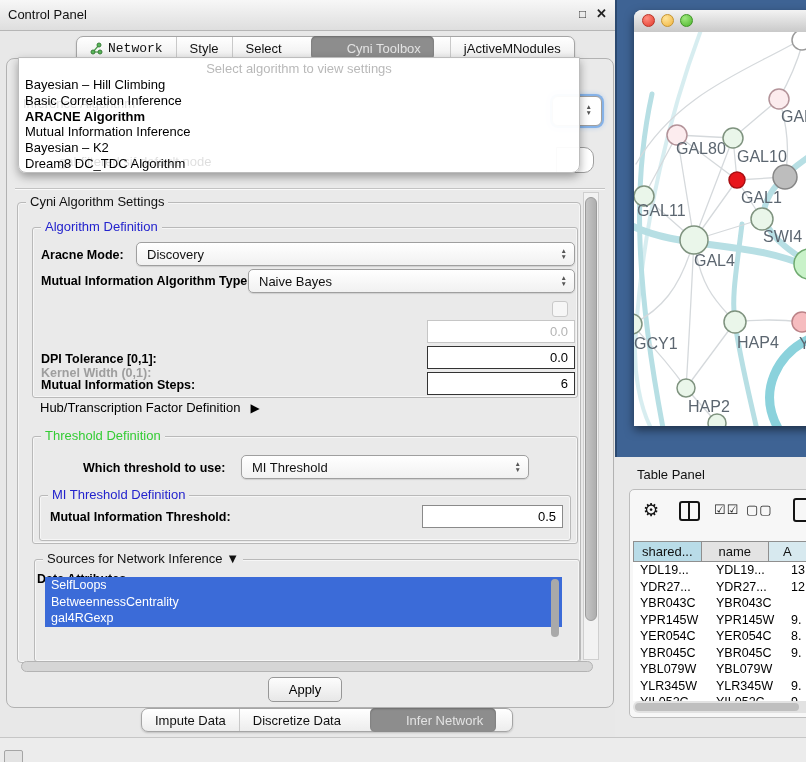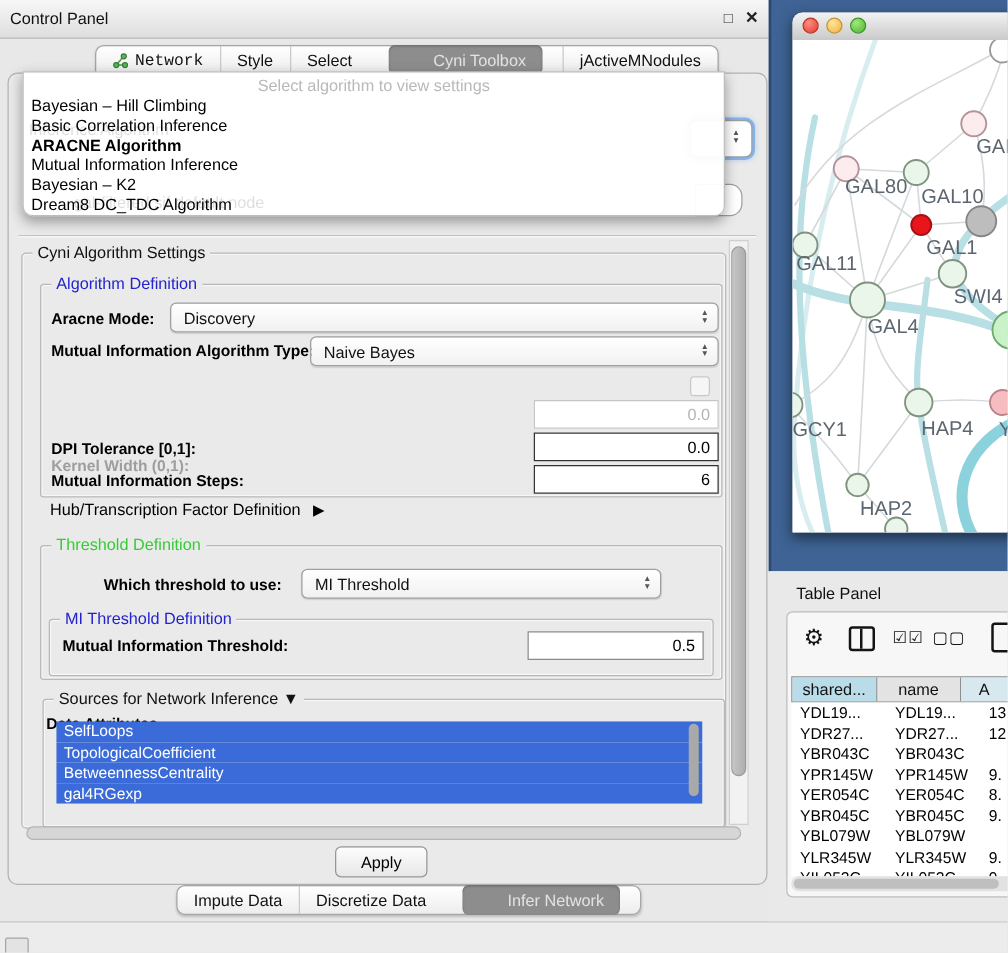--- a/index.html
+++ b/index.html
@@ -261,21 +261,20 @@
         <span class="flabel" style="left:10px;top:14px;">Mutual Information Threshold:</span>
         <input class="tfield soft" style="left: 382px; top: 9px; width: 141px;" value="0.5">
       </div>
     </div>
 
     <div id="sources-box" class="group">
       <span class="gtitle"><span>Sources for Network Inference</span> <span>▼</span></span>
       <span class="flabel" style="left:2px;top:12px;">Data Attributes</span>
       <div id="attr-list">
         <div class="attr-item">SelfLoops</div>
-        <div class="attr-item">TopologicalCoefficient</div>
         <div class="attr-item">BetweennessCentrality</div>
         <div class="attr-item">gal4RGexp</div>
         <div id="attr-scroll-thumb"></div>
       </div>
     </div>
   </div>
 
   <div id="settings-hscroll" class="abs"></div>
   <div id="apply-button" class="abs">Apply</div>
 </div>

